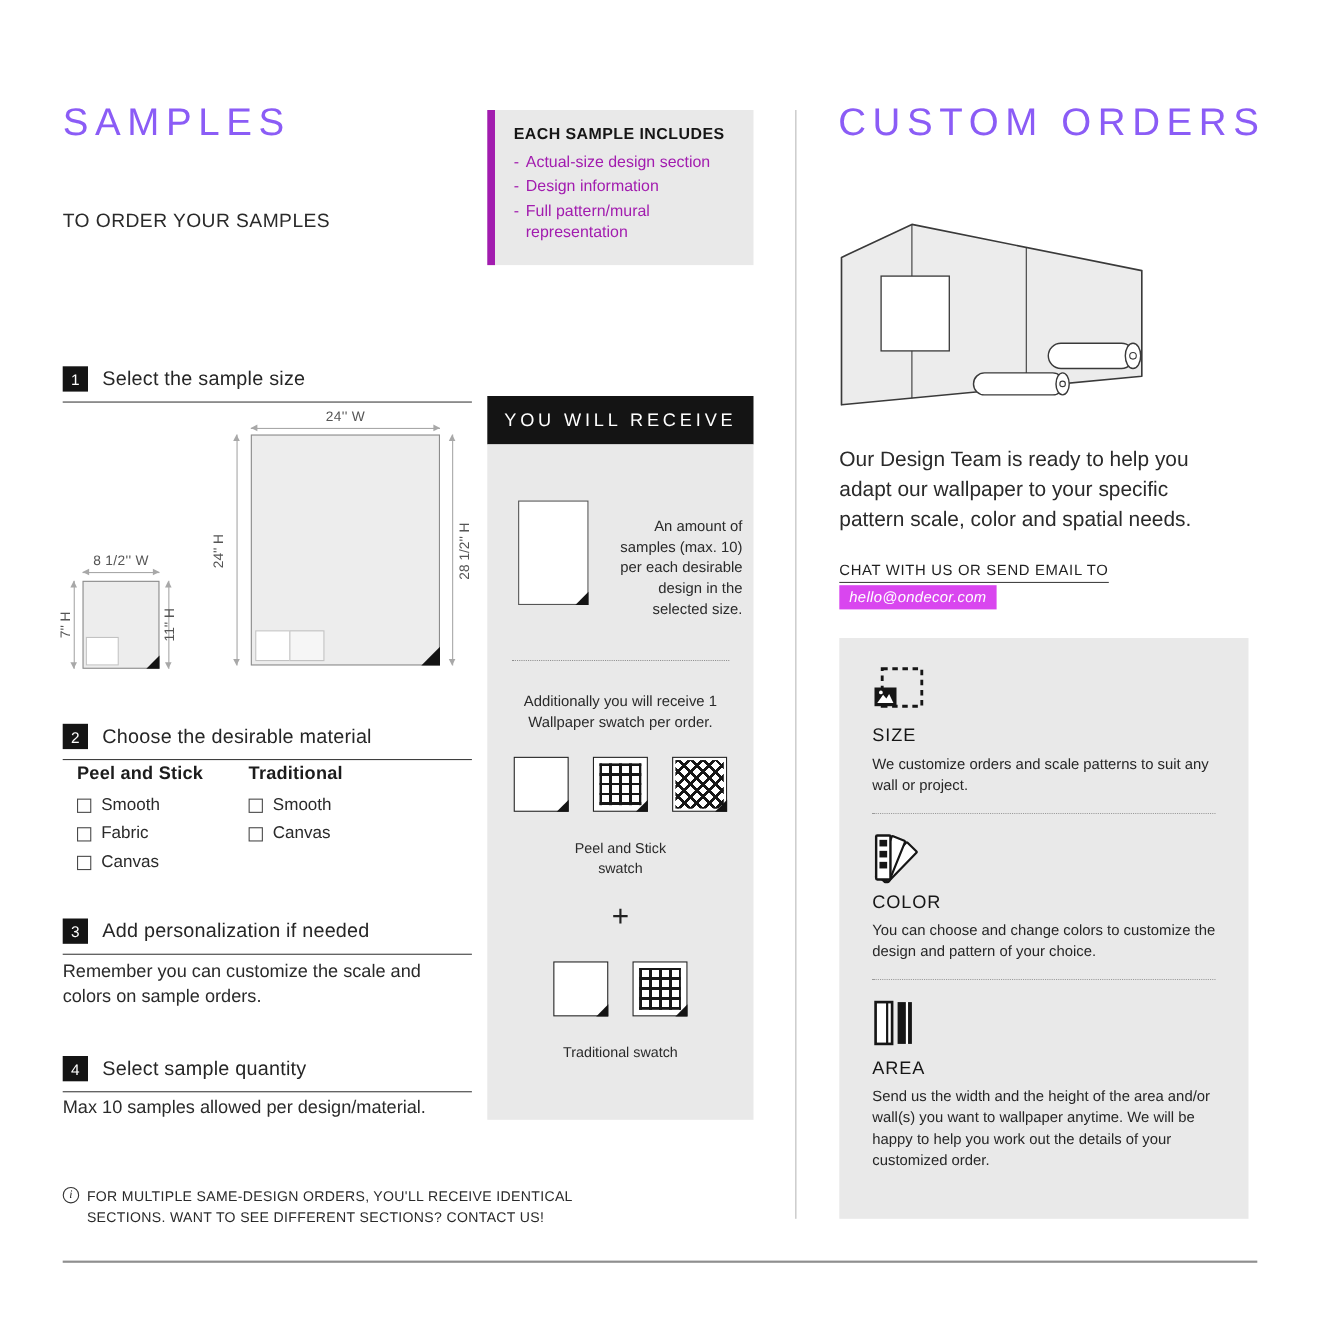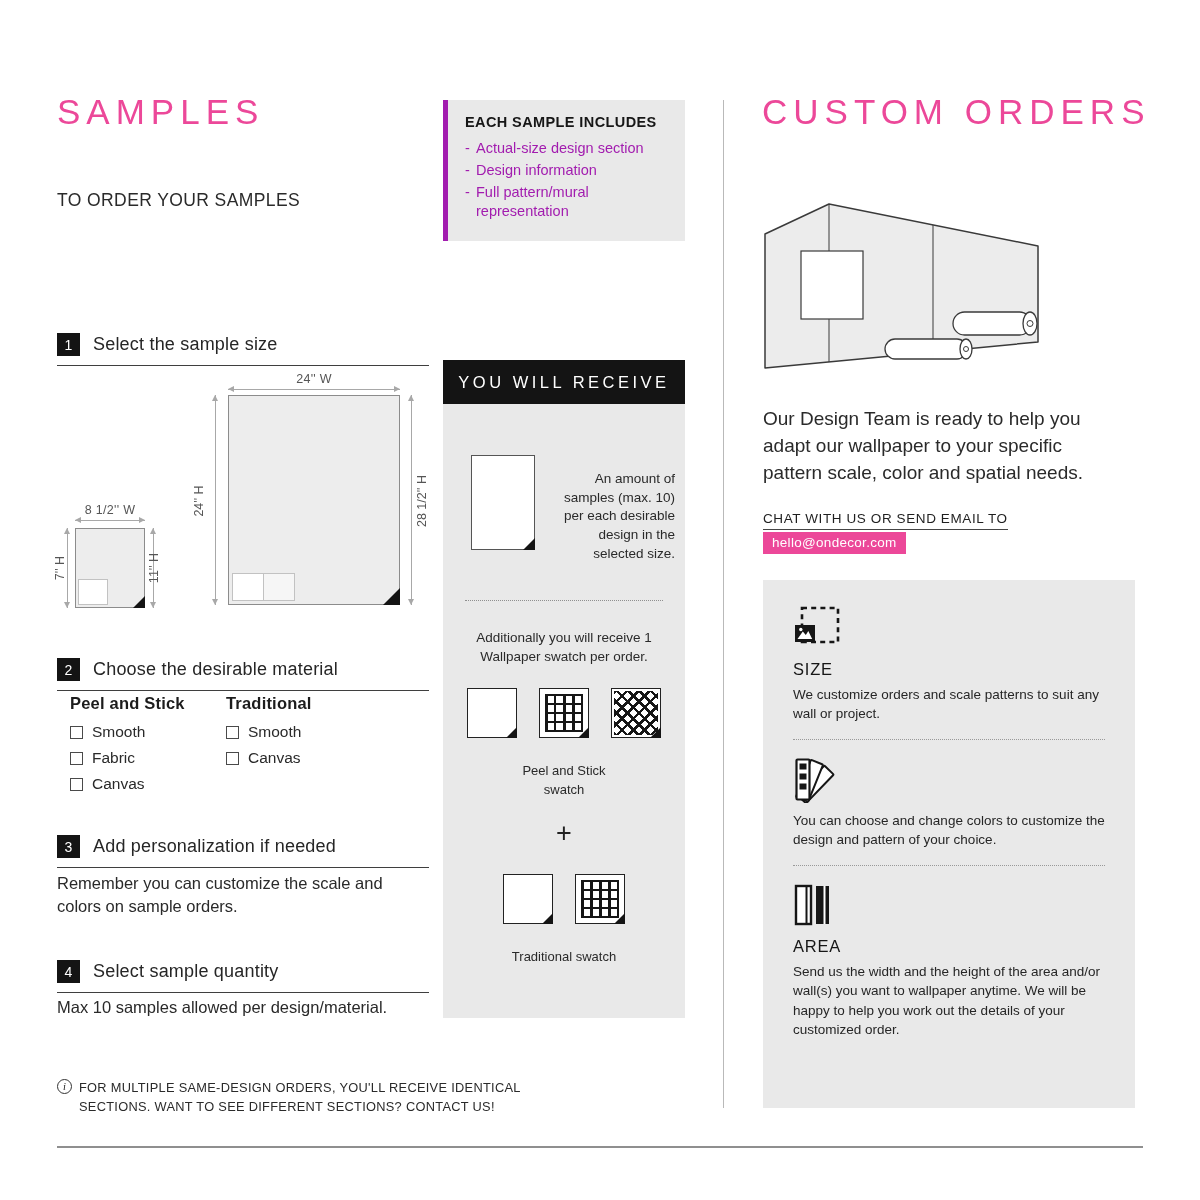--- a/index.html
+++ b/index.html
@@ -1,21 +1,21 @@
 <!DOCTYPE html>
 <html><head>
 <meta charset="utf-8">
 <style>
   * { margin:0; padding:0; box-sizing:border-box; }
   html,body { width:1200px; height:1200px; }
   body { background:#ffffff; font-family:"Liberation Sans","DejaVu Sans",sans-serif; color:#262626; }
   .page { position:relative; width:1200px; height:1200px; overflow:hidden; background:#fff; }
   .abs { position:absolute; }
 
-  .h1 { font-size:35px; font-weight:500; letter-spacing:6px; color:#ec4899; white-space:nowrap; }
+  .h1 { font-size:35px; font-weight:500; letter-spacing:6px; color:#8b5cf6; white-space:nowrap; }
   .samples-title { left:57px; top:92px; }
   .custom-title { left:762px; top:92px; }
 
   .intro { left:57px; top:188px; font-size:17.5px; letter-spacing:0.4px; line-height:1.42; color:#2a2a2a; }
 
   .step { left:57px; width:372px; display:flex; align-items:center; gap:13px; padding-bottom:9px; border-bottom:1px solid #3f3f3f; }
   .step-num { width:23px; height:23px; background:#141414; color:#fff; font-size:14px; display:flex; align-items:center; justify-content:center; flex:0 0 auto; }
   .step-label { font-size:18px; color:#262626; letter-spacing:0.2px; white-space:nowrap; }
   .step1 { top:333px; } .step2 { top:658px; } .step3 { top:835px; } .step4 { top:960px; }
 
@@ -47,21 +47,21 @@
   .opt { display:flex; align-items:center; gap:9px; font-size:15.5px; margin-bottom:8px; color:#2a2a2a; }
   .cb { width:13px; height:13px; border:1.5px solid #4a4a4a; background:#fff; flex:0 0 auto; }
 
   .body-text { font-size:16.5px; line-height:1.4; color:#2a2a2a; }
   .step3-text { left:57px; top:872px; width:350px; }
   .step4-text { left:57px; top:996px; width:380px; }
 
   .footnote { left:57px; top:1078px; width:490px; font-size:12.8px; letter-spacing:0.3px; line-height:1.5; color:#2a2a2a; padding-left:22px; }
   .info-i { position:absolute; left:0; top:1px; width:15px; height:15px; border:1px solid #333; border-radius:50%; display:flex; align-items:center; justify-content:center; font-size:10.5px; font-family:"Liberation Serif",serif; font-style:italic; color:#222; }
 
-  .includes { left:443px; top:100px; width:242px; background:#e9e9e9; border-left:5px solid #a21caf; padding:14px 12px 16px 17px; }
+  .includes { left:443px; top:100px; width:242px; background:#e9e9e9; border-left:7px solid #a21caf; padding:14px 12px 16px 17px; }
   .includes-title { font-size:14.5px; font-weight:bold; letter-spacing:0.4px; margin-bottom:9px; color:#161616; }
   .includes-item { position:relative; padding-left:11px; font-size:14.5px; line-height:1.32; margin-bottom:3px; color:#a21caf; }
   .includes-item::before { content:"-"; position:absolute; left:0; }
 
   .receive-header { left:443px; top:360px; width:242px; height:44px; background:#141414; color:#fff; font-size:16.5px; letter-spacing:3.5px; display:flex; align-items:center; justify-content:center; white-space:nowrap; }
   .receive-panel { left:443px; top:404px; width:242px; height:614px; background:#e9e9e9; }
 
   .sample-sheet { position:absolute; left:28px; top:51px; width:64px; height:95px; background:#fff; border:1px solid #555; }
   .sample-text { position:absolute; left:114px; top:66px; width:118px; font-size:13.5px; line-height:1.38; color:#2a2a2a;text-align:right; }
   .dotted { border-top:1px dotted #8f8f8f; }
@@ -75,21 +75,21 @@
   .pat-cross { inset:2px; background-image:repeating-linear-gradient(45deg,#161616 0 2.5px,transparent 2.5px 8px),repeating-linear-gradient(135deg,#161616 0 2.5px,transparent 2.5px 8px); }
   .swatch-label { position:absolute; left:66px; width:110px; text-align:center; font-size:13px; line-height:1.45; color:#2a2a2a; }
   .peel-label { top:358px; } .trad-label { top:544px; }
   .plus { position:absolute; left:0; top:414px; width:242px; text-align:center; font-size:27px; font-weight:300; color:#222; }
 
   .vdivider { left:723px; top:100px; width:1px; height:1008px; background:#b9b9b9; }
 
   .wall-illus { left:763px; top:196px; width:285px; height:180px; }
   .custom-desc { left:763px; top:406px; width:362px; font-size:19px; line-height:1.42; color:#2a2a2a; }
   .chat-label { left:763px; top:511px; font-size:13.5px; letter-spacing:0.6px; color:#1f1f1f; border-bottom:1px solid #444; padding-bottom:3px; white-space:nowrap; }
-  .email-badge { left:763px; top:532px; background:#ec4899; color:#fff; font-size:13.5px; letter-spacing:0.3px; padding:3px 9px 4px; }
+  .email-badge { left:763px; top:532px; background:#d946ef; color:#fff; font-size:13.5px; letter-spacing:0.3px; padding:3px 9px 4px;font-style:italic; }
 
   .features { left:763px; top:580px; width:372px; height:528px; background:#e9e9e9; padding:26px 30px; overflow:hidden; }
   .feature-icon { height:46px; margin-bottom:8px; }
   .feature-name { font-size:16.5px; letter-spacing:0.8px; margin-bottom:6px; color:#161616; }
   .feature-text { font-size:13.5px; line-height:1.44; color:#262626; }
   .fdiv { border-top:1px dotted #999; margin:15px 0 17px; }
 
   .bottom-rule { left:57px; top:1146px; width:1086px; height:2px; background:#8f8f8f; }
 </style>
 </head>
@@ -284,20 +284,21 @@
             </g>
           <g transform="rotate(22 10 40)">
               <rect x="3.5" y="2.5" width="13" height="40" rx="1" fill="#ffffff" stroke="#161616" stroke-width="2"></rect>
             </g>
           <rect x="3.5" y="2.5" width="13" height="40" rx="1" fill="#ffffff" stroke="#161616" stroke-width="2.2"></rect>
           <rect x="6.5" y="6.5" width="7" height="6" fill="#161616"></rect>
           <rect x="6.5" y="16.5" width="7" height="6" fill="#161616"></rect>
           <rect x="6.5" y="26.5" width="7" height="6" fill="#161616"></rect>
         </svg>
       </div>
+      <div class="feature-name">COLOR</div>
       <div class="feature-text">You can choose and change colors to customize the design and pattern of your choice.</div>
     </div>
 
     <div class="fdiv"></div>
 
     <div>
       <div class="feature-icon">
         <svg width="42" height="46" viewBox="0 0 42 46">
           <rect x="3" y="3" width="15" height="38" fill="#ffffff" stroke="#161616" stroke-width="2.4"></rect>
           <line x1="13.5" y1="3" x2="13.5" y2="41" stroke="#161616" stroke-width="2"></line>

